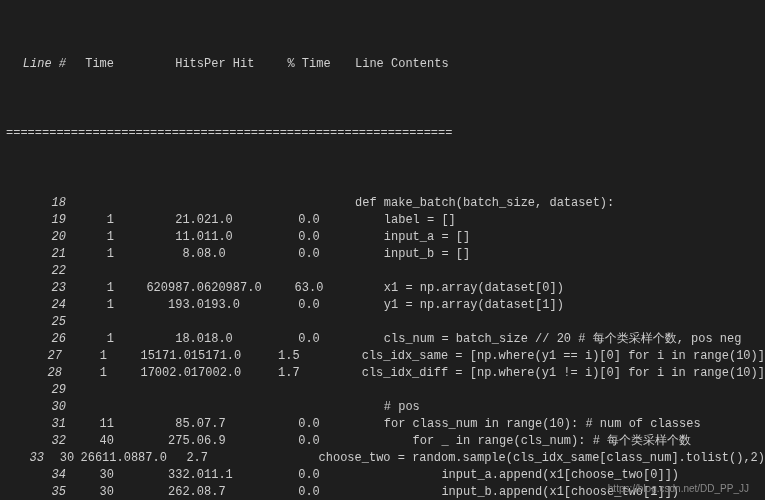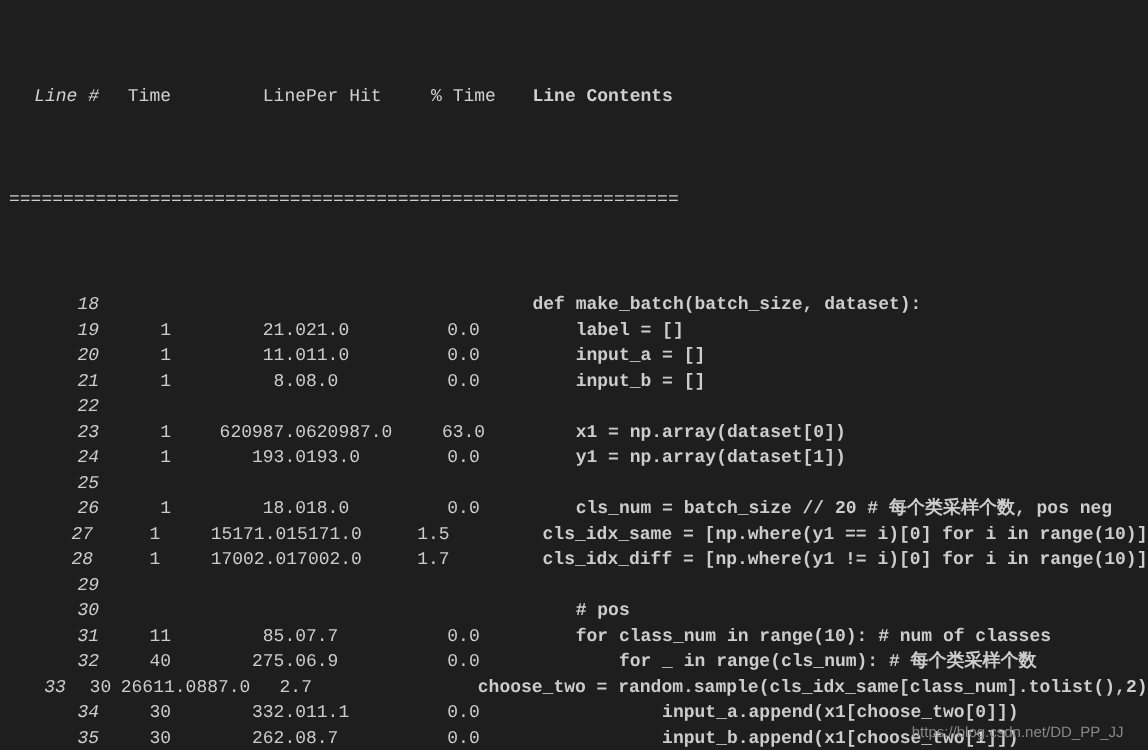--- a/index.html
+++ b/index.html
@@ -21,42 +21,42 @@
   .row {
     display: flex;
     align-items: baseline;
     height: 17px;
   }
   .cell-line { width: 60px; text-align: right; font-style: italic; }
   .cell-hits { width: 48px; text-align: right; }
   .cell-time { width: 90px; text-align: right; }
   .cell-perhit { width: 75px; text-align: left; }
   .cell-pct { width: 60px; text-align: center; }
-  .cell-code { padding-left: 16px; text-align: right; font-weight: bold; }
+  .cell-code { padding-left: 16px; text-align: right; }
   .code-pre { white-space: pre; }
   .hdr { color: #d0d0d0; }
   .sep { color: #cccccc; padding-left: 0; }
   .watermark {
     position: absolute;
     right: 16px;
     bottom: 4px;
     color: #888888;
     font-size: 10px;
     font-family: Liberation Sans, sans-serif;
   }
 </style>
 </head>
 <body>
 
 <div class="container">
 
   <div class="row hdr">
     <span class="cell-line">Line #</span>
     <span class="cell-hits">Time</span>
-    <span class="cell-time">Line</span>
+    <span class="cell-time">Hits</span>
     <span class="cell-perhit">Per Hit</span>
     <span class="cell-pct">% Time</span>
     <span class="cell-code">Line Contents</span>
   </div>
 
   <div class="row sep">
     <span>==============================================================</span>
   </div>
 
   <div id="rows-mount"><div class="row"><span class="cell-line">18</span><span class="cell-hits"></span><span class="cell-time"></span><span class="cell-perhit"></span><span class="cell-pct"></span><span class="cell-code code-pre">def make_batch(batch_size, dataset):</span></div><div class="row"><span class="cell-line">19</span><span class="cell-hits">1</span><span class="cell-time">21.0</span><span class="cell-perhit">21.0</span><span class="cell-pct">0.0</span><span class="cell-code code-pre">    label = []</span></div><div class="row"><span class="cell-line">20</span><span class="cell-hits">1</span><span class="cell-time">11.0</span><span class="cell-perhit">11.0</span><span class="cell-pct">0.0</span><span class="cell-code code-pre">    input_a = []</span></div><div class="row"><span class="cell-line">21</span><span class="cell-hits">1</span><span class="cell-time">8.0</span><span class="cell-perhit">8.0</span><span class="cell-pct">0.0</span><span class="cell-code code-pre">    input_b = []</span></div><div class="row"><span class="cell-line">22</span><span class="cell-hits"></span><span class="cell-time"></span><span class="cell-perhit"></span><span class="cell-pct"></span><span class="cell-code code-pre"></span></div><div class="row"><span class="cell-line">23</span><span class="cell-hits">1</span><span class="cell-time">620987.0</span><span class="cell-perhit">620987.0</span><span class="cell-pct">63.0</span><span class="cell-code code-pre">    x1 = np.array(dataset[0])</span></div><div class="row"><span class="cell-line">24</span><span class="cell-hits">1</span><span class="cell-time">193.0</span><span class="cell-perhit">193.0</span><span class="cell-pct">0.0</span><span class="cell-code code-pre">    y1 = np.array(dataset[1])</span></div><div class="row"><span class="cell-line">25</span><span class="cell-hits"></span><span class="cell-time"></span><span class="cell-perhit"></span><span class="cell-pct"></span><span class="cell-code code-pre"></span></div><div class="row"><span class="cell-line">26</span><span class="cell-hits">1</span><span class="cell-time">18.0</span><span class="cell-perhit">18.0</span><span class="cell-pct">0.0</span><span class="cell-code code-pre">    cls_num = batch_size // 20 # 每个类采样个数, pos neg</span></div><div class="row"><span class="cell-line">27</span><span class="cell-hits">1</span><span class="cell-time">15171.0</span><span class="cell-perhit">15171.0</span><span class="cell-pct">1.5</span><span class="cell-code code-pre">    cls_idx_same = [np.where(y1 == i)[0] for i in range(10)]</span></div><div class="row"><span class="cell-line">28</span><span class="cell-hits">1</span><span class="cell-time">17002.0</span><span class="cell-perhit">17002.0</span><span class="cell-pct">1.7</span><span class="cell-code code-pre">    cls_idx_diff = [np.where(y1 != i)[0] for i in range(10)]</span></div><div class="row"><span class="cell-line">29</span><span class="cell-hits"></span><span class="cell-time"></span><span class="cell-perhit"></span><span class="cell-pct"></span><span class="cell-code code-pre"></span></div><div class="row"><span class="cell-line">30</span><span class="cell-hits"></span><span class="cell-time"></span><span class="cell-perhit"></span><span class="cell-pct"></span><span class="cell-code code-pre">    # pos</span></div><div class="row"><span class="cell-line">31</span><span class="cell-hits">11</span><span class="cell-time">85.0</span><span class="cell-perhit">7.7</span><span class="cell-pct">0.0</span><span class="cell-code code-pre">    for class_num in range(10): # num of classes</span></div><div class="row"><span class="cell-line">32</span><span class="cell-hits">40</span><span class="cell-time">275.0</span><span class="cell-perhit">6.9</span><span class="cell-pct">0.0</span><span class="cell-code code-pre">        for _ in range(cls_num): # 每个类采样个数</span></div><div class="row"><span class="cell-line">33</span><span class="cell-hits">30</span><span class="cell-time">26611.0</span><span class="cell-perhit">887.0</span><span class="cell-pct">2.7</span><span class="cell-code code-pre">            choose_two = random.sample(cls_idx_same[class_num].tolist(),2)</span></div><div class="row"><span class="cell-line">34</span><span class="cell-hits">30</span><span class="cell-time">332.0</span><span class="cell-perhit">11.1</span><span class="cell-pct">0.0</span><span class="cell-code code-pre">            input_a.append(x1[choose_two[0]])</span></div><div class="row"><span class="cell-line">35</span><span class="cell-hits">30</span><span class="cell-time">262.0</span><span class="cell-perhit">8.7</span><span class="cell-pct">0.0</span><span class="cell-code code-pre">            input_b.append(x1[choose_two[1]])</span></div></div>

